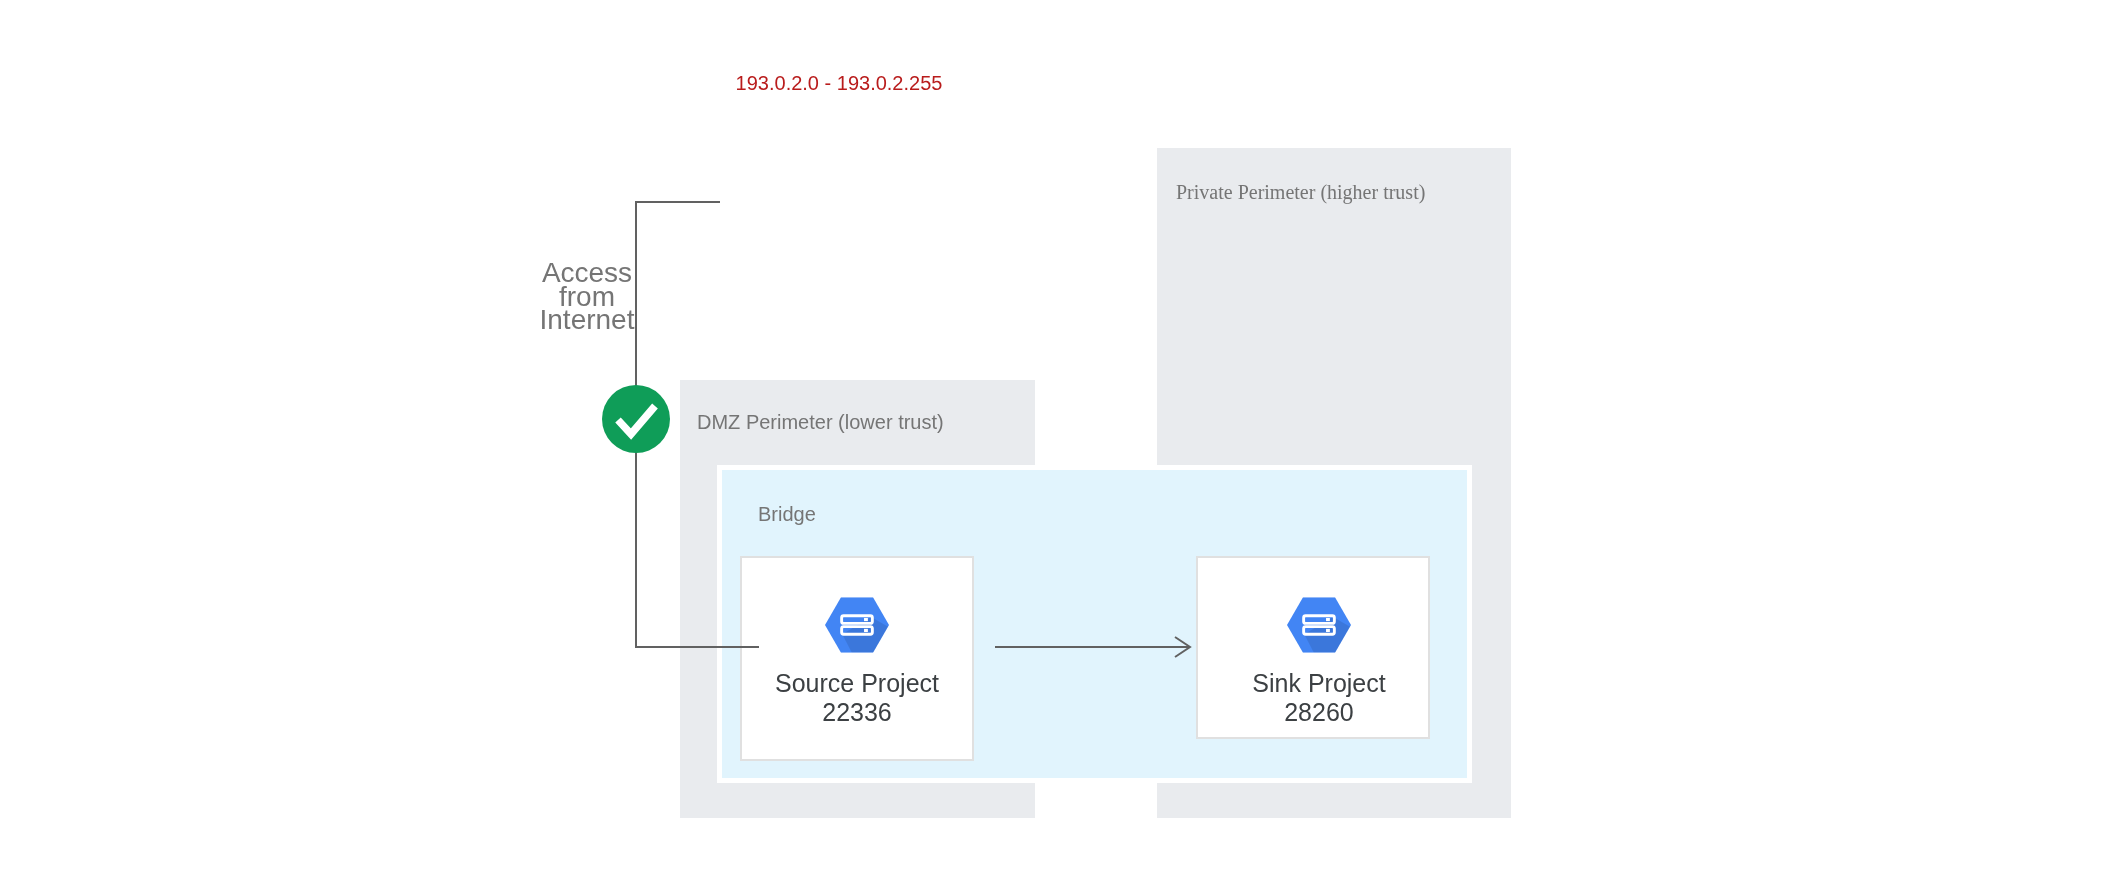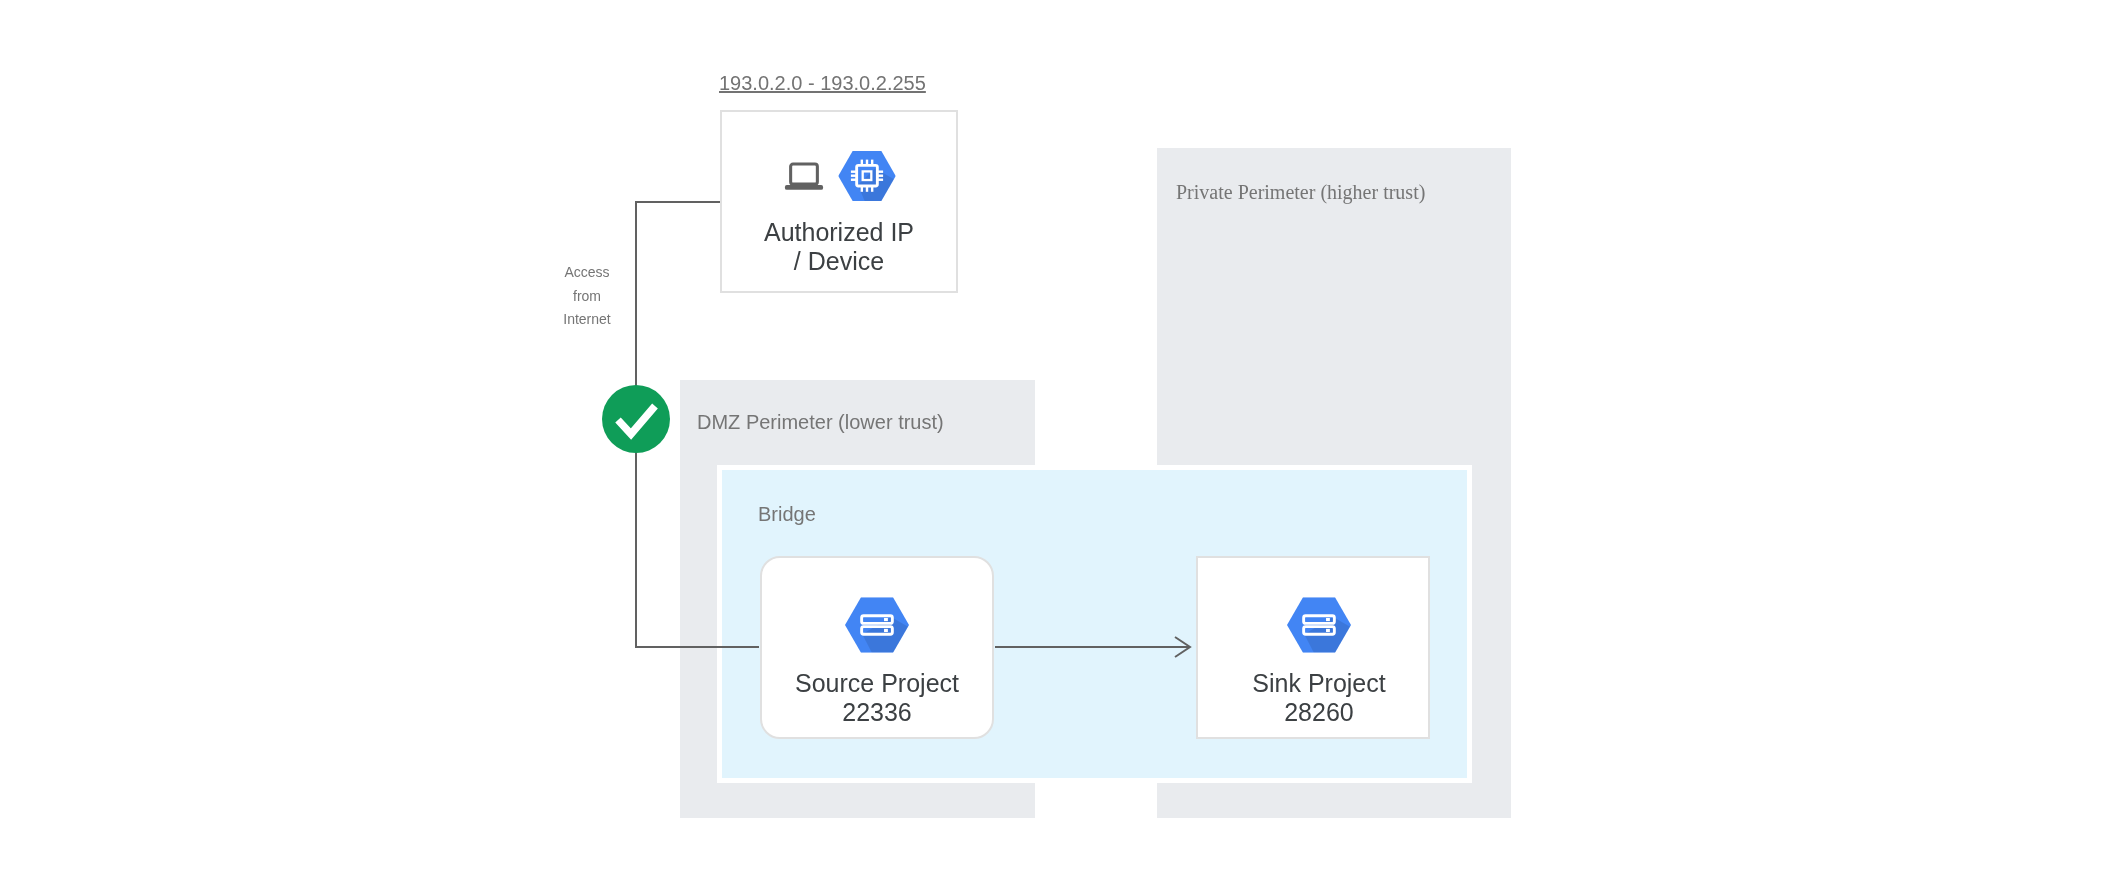--- a/index.html
+++ b/index.html
@@ -39,21 +39,21 @@
     position:absolute;
     background:#ffffff;
     border:2px solid #E0E0E0;
     box-sizing:border-box;
     z-index:3;
     display:flex;
     flex-direction:column;
     align-items:center;
   }
   .node-authorized{left:720px;top:110px;width:238px;height:183px;}
-  .node-source{left:760px;top:556px;width:234px;height:183px;border-radius:20px;}
+  .node-source{left:740px;top:556px;width:234px;height:205px;}
   .node-sink{left:1196px;top:556px;width:234px;height:183px;padding-left:12px;}
   .node-private{left:1195px;top:238px;width:234px;height:183px;}
   .node .icon-row{
     display:flex;
     align-items:center;
     gap:13px;
     margin-top:39px;
     height:56px;
   }
   .node-authorized .icon-row{margin-top:38px;height:52px;}
@@ -61,29 +61,28 @@
     margin-top:16px;
     text-align:center;
     font-size:25px;
     line-height:29px;
     color:#3C4043;
   }
 
   
   .ip-range{
     left:719px;top:72px;width:240px;
-    text-align:left;
-    font-size:20px;color:#737373;
+    text-align:center;
+    font-size:20px;color:#b91c1c;
     white-space:nowrap;
-    text-decoration:underline;
   }
   .access-label{
     left:527px;top:261px;width:120px;
     text-align:center;
-    font-size:14px;line-height:23.5px;color:#757575;
+    font-size:28px;line-height:23.5px;color:#757575;
   }
 
   
   .hex-sm{width:58px;height:50px;display:block;}
   .hex-lg{width:64px;height:56px;display:block;}
   .laptop{width:42px;height:29px;display:block;}
 
   .connector-layer{
     position:absolute;left:0;top:0;width:2112px;height:882px;
     z-index:5;pointer-events:none;
@@ -155,35 +154,20 @@
   </svg>
 
   <div class="abs ip-range">193.0.2.0 - 193.0.2.255</div>
 
   <div class="abs access-label">
     <div>Access</div>
     <div>from</div>
     <div>Internet</div>
   </div>
 
-  <div class="node node-authorized">
-    <div class="icon-row">
-      <svg class="laptop" viewBox="0 0 44 30">
-        <rect x="8" y="2" width="28" height="21" rx="2.5" fill="none" stroke="#616161" stroke-width="3.2"></rect>
-        <rect x="2" y="24" width="40" height="5" rx="2" fill="#616161"></rect>
-      </svg>
-      <svg class="hex-sm" viewBox="0 0 100 87">
-        <use href="#hex-chip"></use>
-      </svg>
-    </div>
-    <div class="node-label">
-      <div>Authorized IP</div>
-      <div>/ Device</div>
-    </div>
-  </div>
 
 
   <div class="node node-source">
     <div class="icon-row">
       <svg class="hex-lg" viewBox="0 0 100 87">
         <use href="#hex-server"></use>
       </svg>
     </div>
     <div class="node-label">
       <div>Source Project</div>

